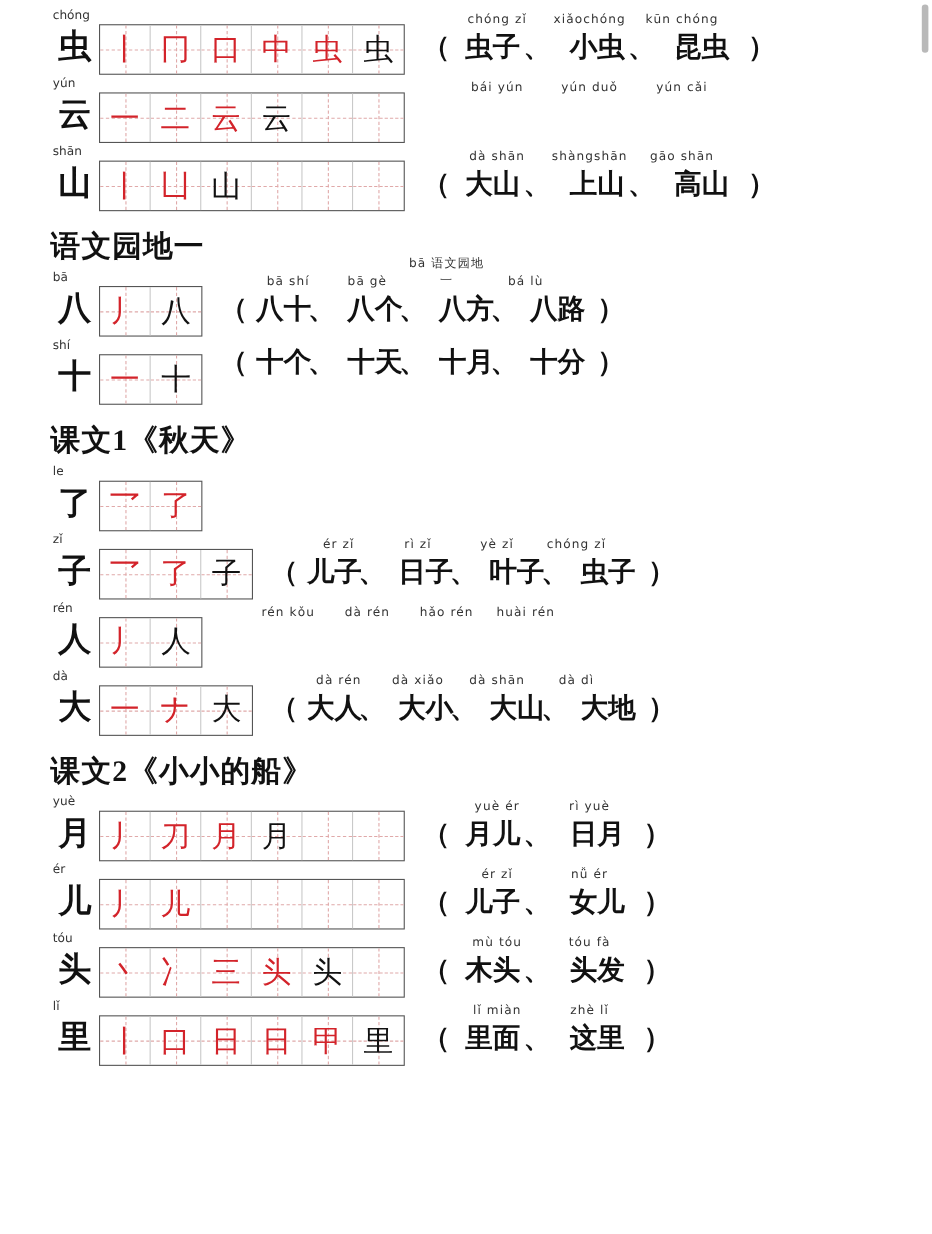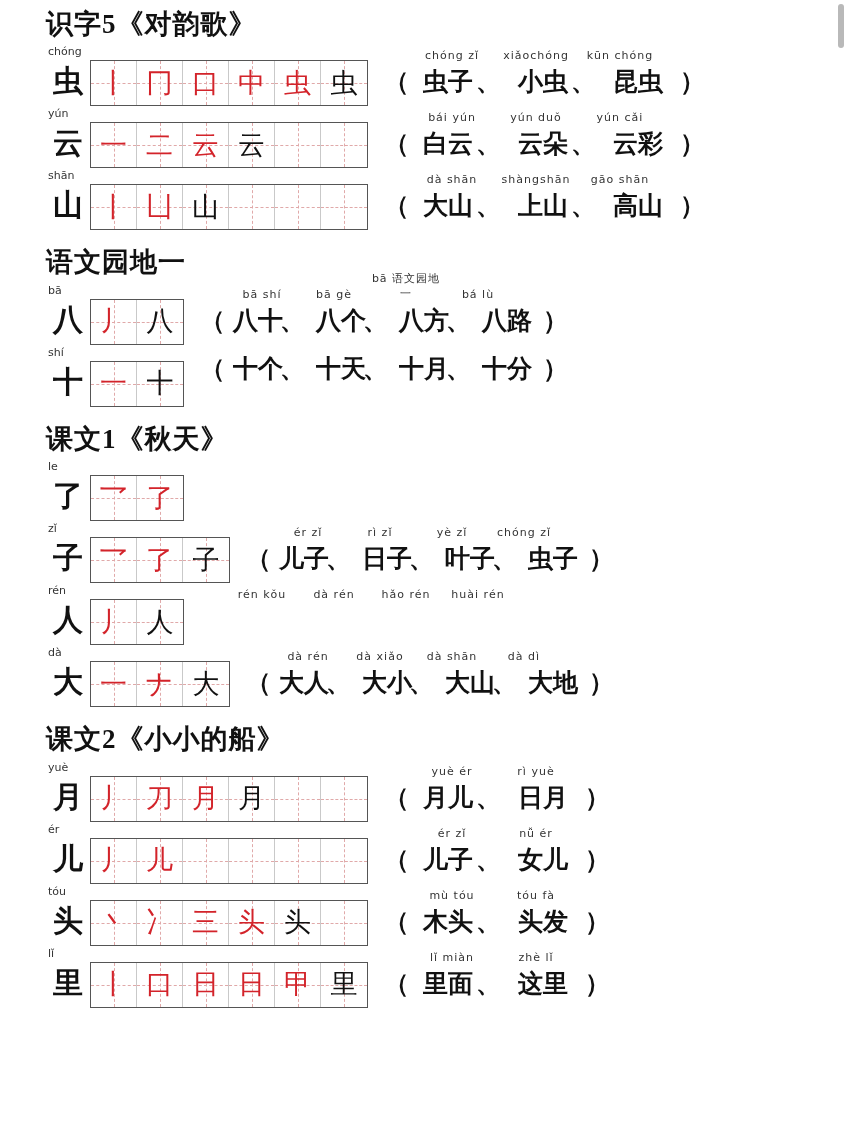--- a/index.html
+++ b/index.html
@@ -148,21 +148,20 @@
 <body>
 
 <div class="page">
 
   <div class="scrollbar">
     <div class="thumb"></div>
   </div>
 
   <div class="content">
     <div id="sections-root">
-        <h2 class="section">识字5《对韵歌》</h2>
         <div class="row">
           <div class="char-col">
             <div class="pinyin-head">chóng</div>
             <div class="big-char">虫</div>
           </div>
           <div class="grid">
             <div class="cell">
               <div class="dash-v"></div>
               <div class="dash-h"></div>
               <div class="glyph red">丨</div>
@@ -238,21 +237,20 @@
               <div class="dash-h"></div>
               <div class="glyph black"></div>
             </div>
           </div>
           <div class="words">
             <div class="py-line">
               <span>bái yún</span>
               <span>yún duǒ</span>
               <span>yún cǎi</span>
             </div>
-            <div class="w-line"><span class="paren">（</span><span class="wd">白云</span><span style="margin-left: -14px;">、</span><span class="wd">云朵</span><span style="margin-left: -14px;">、</span><span class="wd">云彩</span><span class="paren">）</span></div>
           </div>
         </div>
         <div class="row">
           <div class="char-col">
             <div class="pinyin-head">shān</div>
             <div class="big-char">山</div>
           </div>
           <div class="grid">
             <div class="cell">
               <div class="dash-v"></div>

